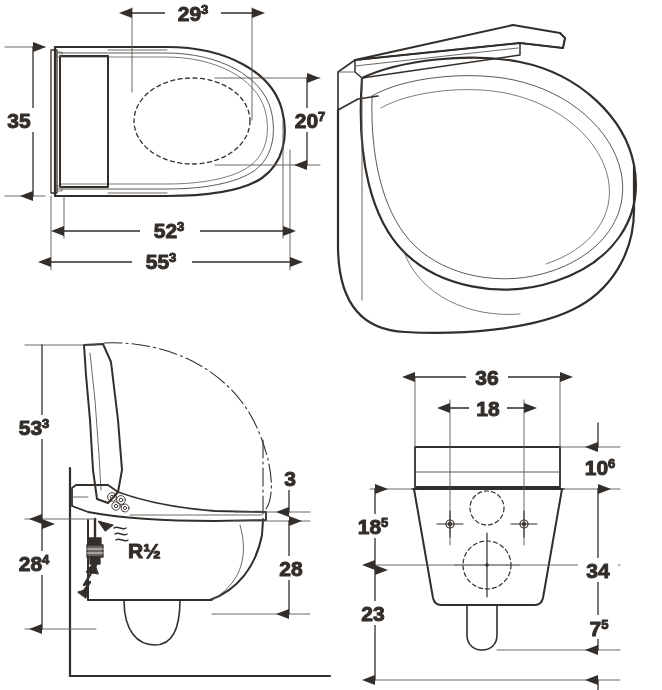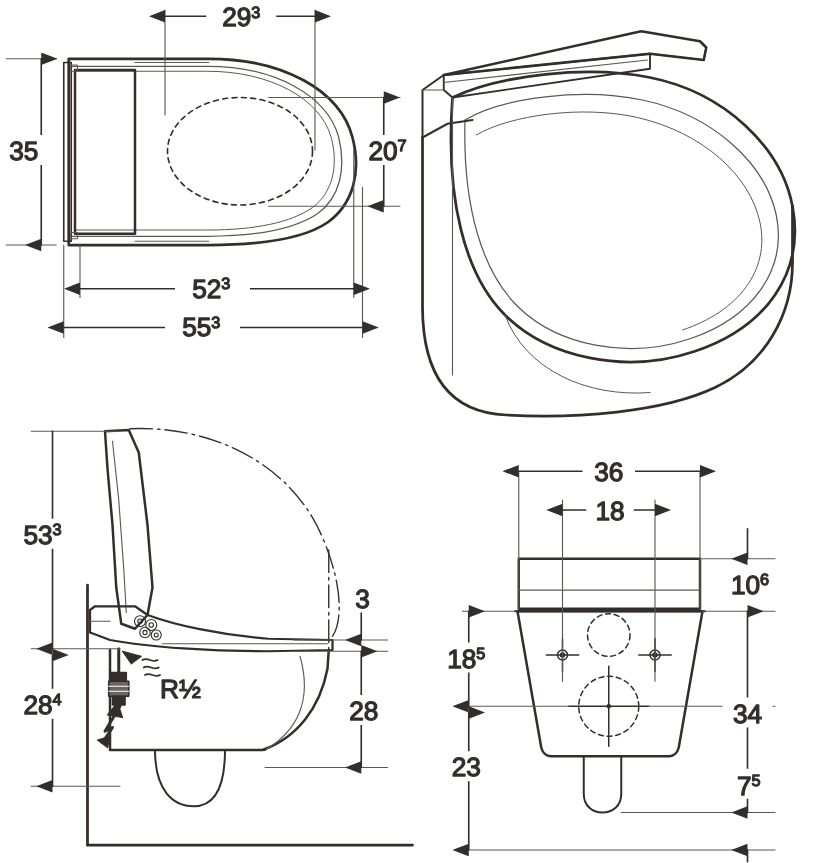--- a/index.html
+++ b/index.html
@@ -2,21 +2,21 @@
 <html><head>
 <meta charset="utf-8">
 <style>
   html,body{margin:0;padding:0;background:#ffffff;}
   body{
     width:662px;height:690px;
     font-family:"Liberation Sans","DejaVu Sans",sans-serif;
     color:#332e2a;
     overflow:hidden;
   }
-  #sheet{position:relative;width:662px;height:561px;background:#fff;}
+  #sheet{position:relative;width:662px;height:561px;background:#fff;font-weight:bold;}
   svg{display:block;}
   .dimtext{
     font-family:"Liberation Sans","DejaVu Sans",sans-serif;
     font-size:21px;
     fill:#332e2a;
   }
   .sup{font-size:13px;}
   text{user-select:none;}
 </style>
 </head>

